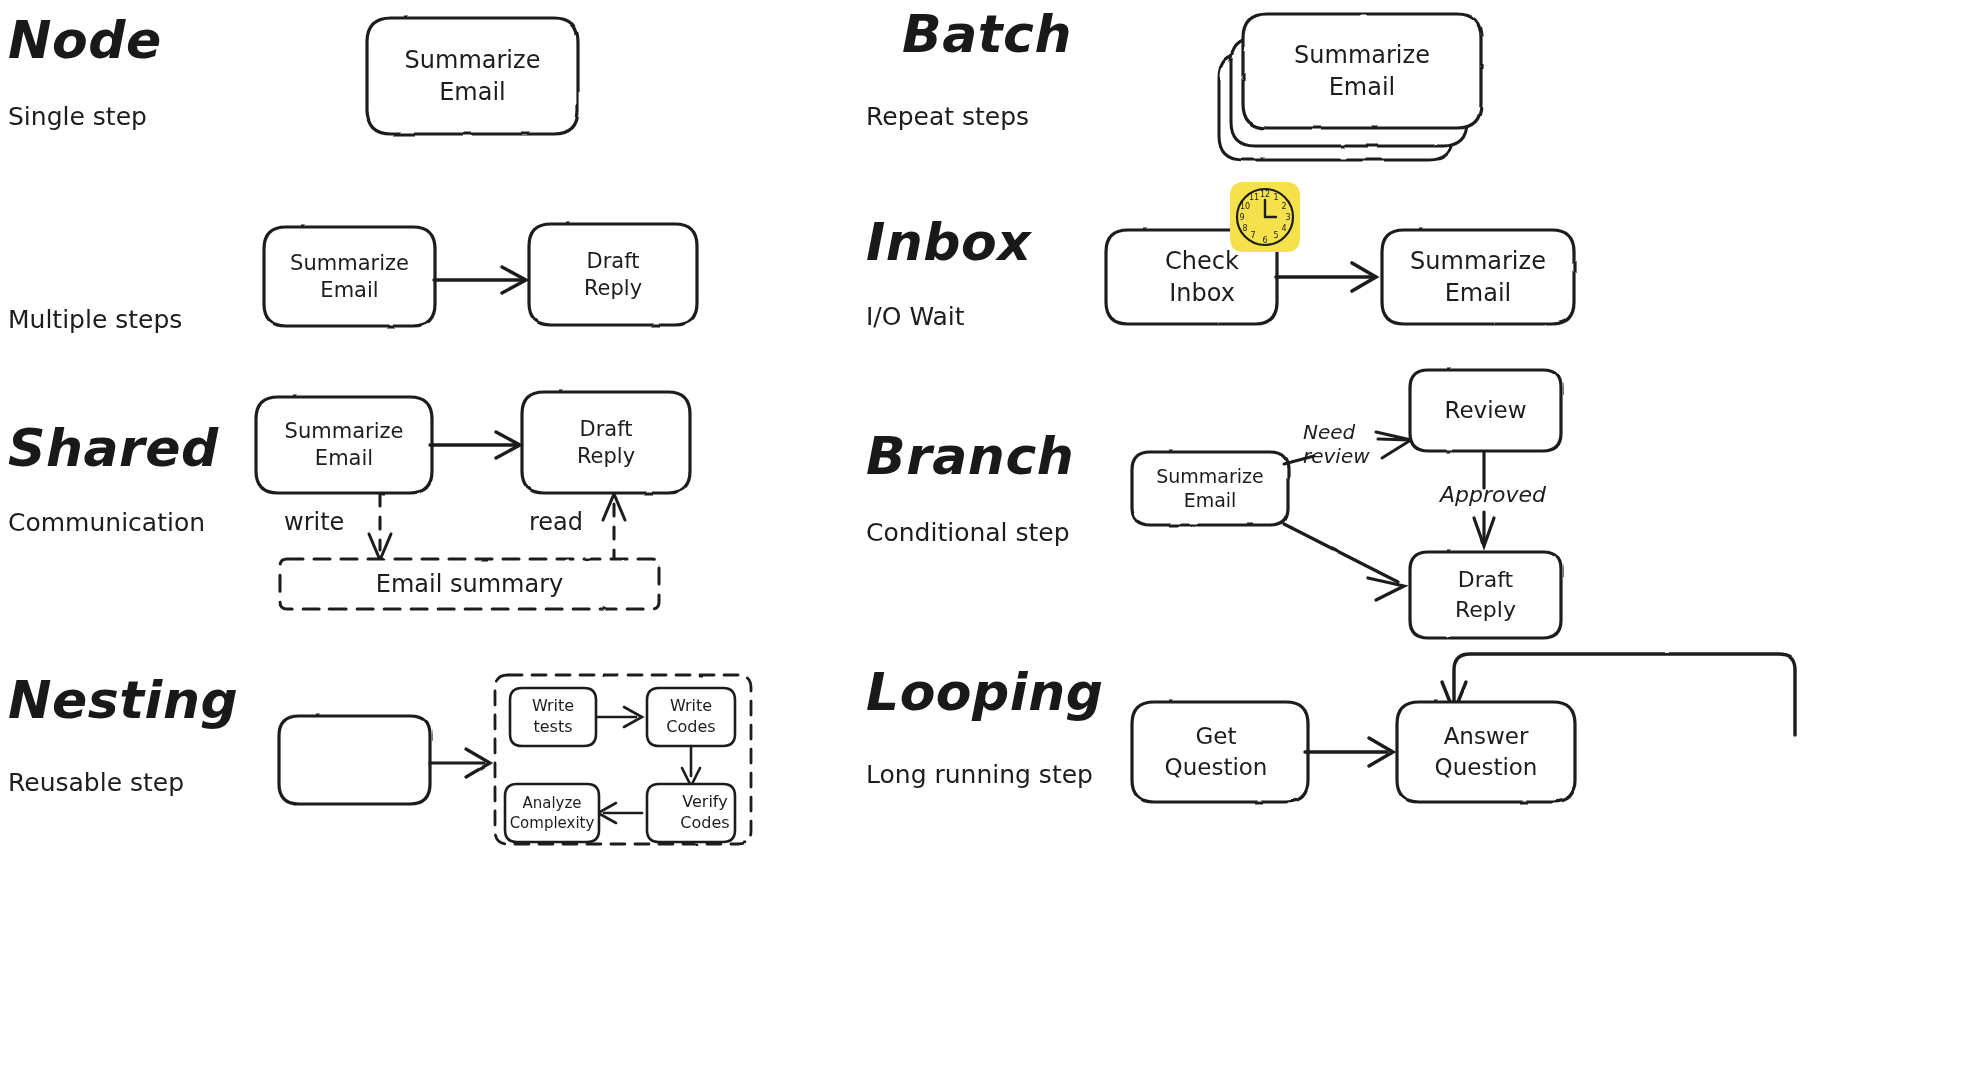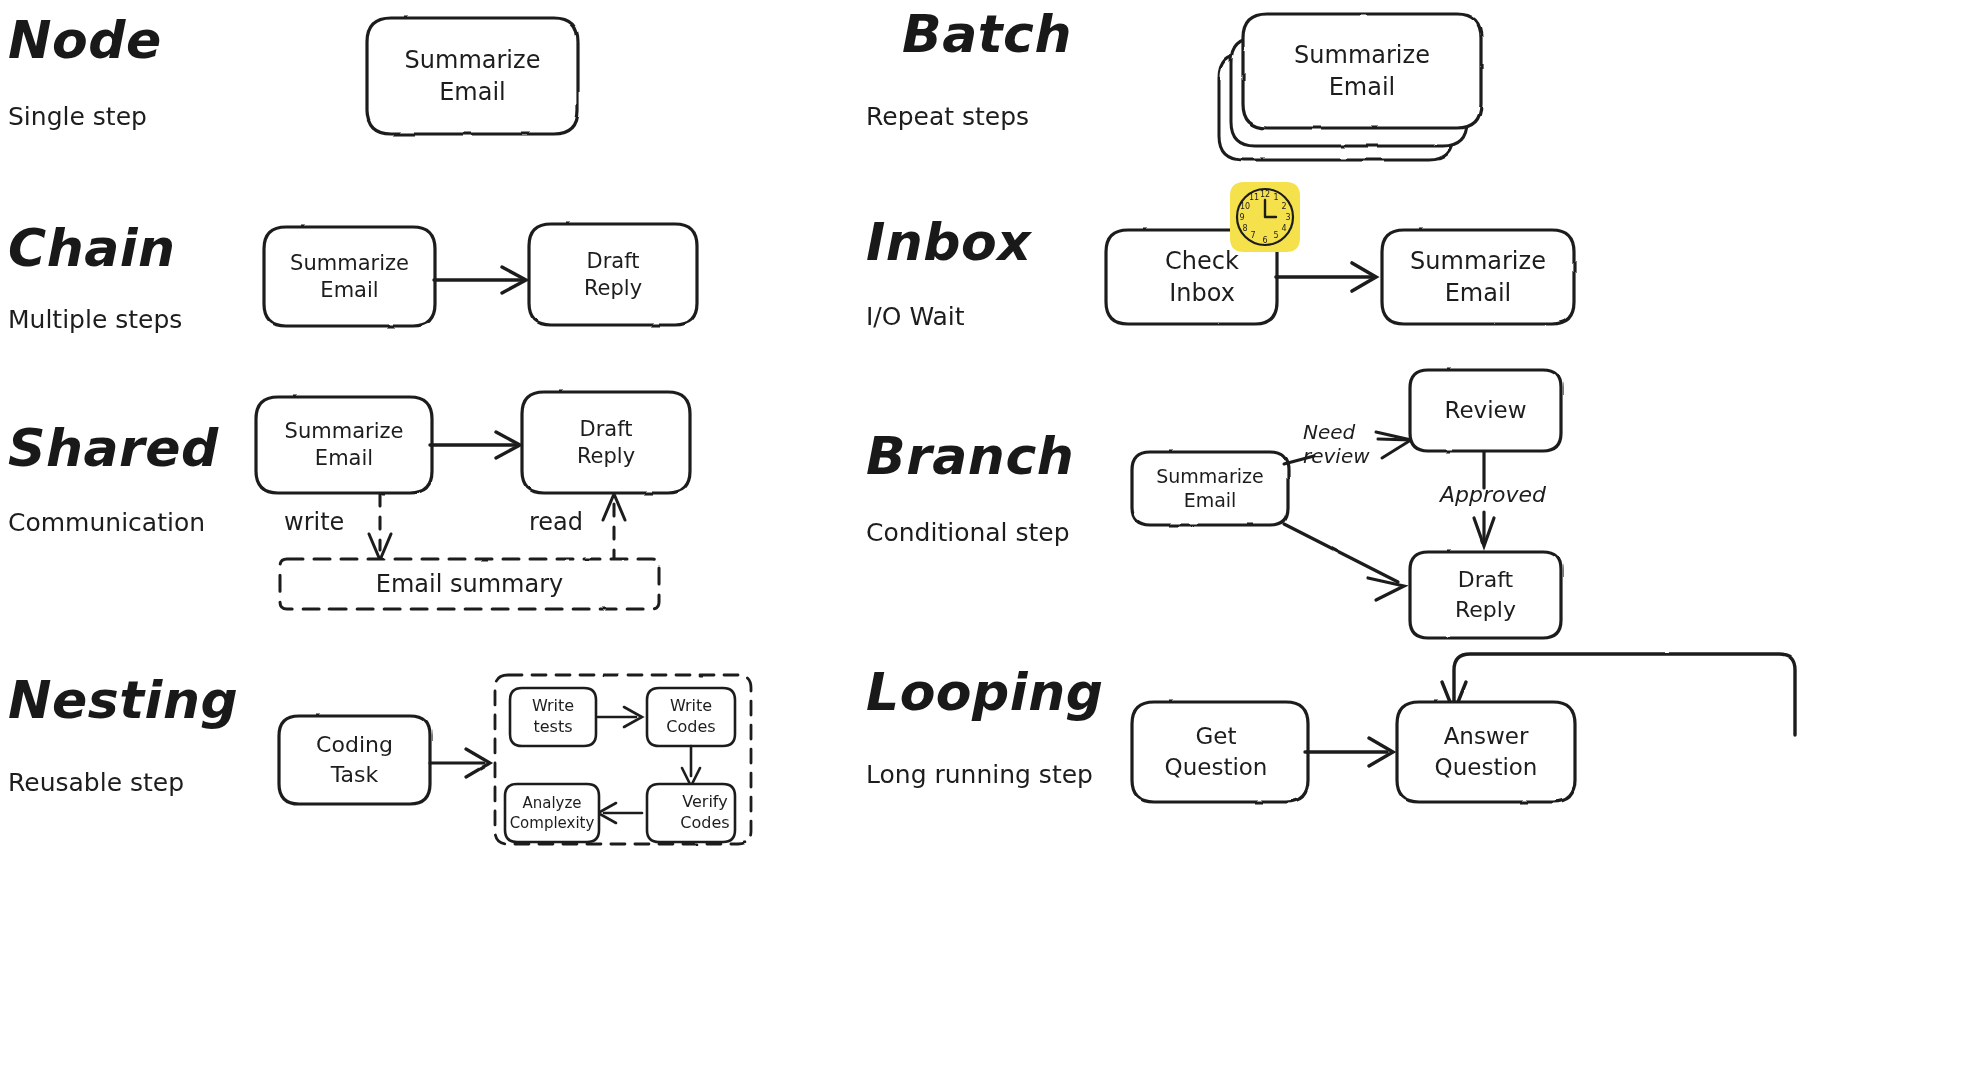--- a/index.html
+++ b/index.html
@@ -100,21 +100,20 @@
 
   <div class="node-box" style="left:1215px; top:8px; width:270px; height:155px;">
     <svg viewBox="0 0 270 155" width="270" height="155">
       <path filter="url(#rough)" d="M28,46 L214,46 Q238,46 238,70 L238,128 Q238,152 214,152 L28,152 Q4,152 4,128 L4,70 Q4,46 28,46 Z" fill="#fff" stroke="#1d1d1d" stroke-width="3" stroke-linecap="round"></path>
       <path filter="url(#rough)" d="M40,30 L228,30 Q252,30 252,54 L252,114 Q252,138 228,138 L40,138 Q16,138 16,114 L16,54 Q16,30 40,30 Z" fill="#fff" stroke="#1d1d1d" stroke-width="3" stroke-linecap="round"></path>
       <path filter="url(#rough)" d="M52,6 L242,6 Q266,6 266,30 L266,96 Q266,120 242,120 L52,120 Q28,120 28,96 L28,30 Q28,6 52,6 Z" fill="#fff" stroke="#1d1d1d" stroke-width="3.2" stroke-linecap="round"></path>
     </svg>
     <div class="node-label" style="left:28px; right:4px; top:63px; transform:translateY(-50%);">Summarize<br>Email</div>
   </div>
 
-  <div class="pattern-title" style="left:8px; top:218px;">Chain</div>
   <div class="pattern-sub" style="left:8px; top:305px;">Multiple steps</div>
 
   <div class="node-box" style="left:262px; top:225px; width:175px; height:103px;">
     <svg viewBox="0 0 175 103" width="175" height="103">
       <path filter="url(#rough)" d="M24,2 L151,2 Q173,2 173,24 L173,79 Q173,101 151,101 L24,101 Q2,101 2,79 L2,24 Q2,2 24,2 Z" fill="#fff" stroke="#1d1d1d" stroke-width="3.2" stroke-linecap="round"></path>
     </svg>
     <div class="node-label small" style="font-size:21px;">Summarize<br>Email</div>
   </div>
 
   <svg style="position:absolute; left:430px; top:255px;" width="115" height="50">
@@ -273,21 +272,20 @@
     <div class="node-label" style="font-size:22px;">Draft<br>Reply</div>
   </div>
 
   <div class="pattern-title" style="left:8px; top:670px;">Nesting</div>
   <div class="pattern-sub" style="left:8px; top:768px;">Reusable step</div>
 
   <div class="node-box" style="left:277px; top:714px; width:155px; height:92px;">
     <svg viewBox="0 0 155 92" width="155" height="92">
       <path filter="url(#rough)" d="M22,2 L133,2 Q153,2 153,22 L153,70 Q153,90 133,90 L22,90 Q2,90 2,70 L2,22 Q2,2 22,2 Z" fill="#fff" stroke="#1d1d1d" stroke-width="3.2" stroke-linecap="round"></path>
     </svg>
-    <div class="node-label" style="font-size:22px;">Coding<br>Task</div>
   </div>
 
   <svg style="position:absolute; left:428px; top:740px;" width="80" height="46">
     <g filter="url(#rough2)" fill="none" stroke="#1d1d1d" stroke-width="3.2" stroke-linecap="round">
       <path d="M2,23 L56,23"></path>
       <path d="M38,9 L62,23 L38,37"></path>
     </g>
   </svg>
 
   <div class="node-box" style="left:492px; top:672px; width:262px; height:175px;">

